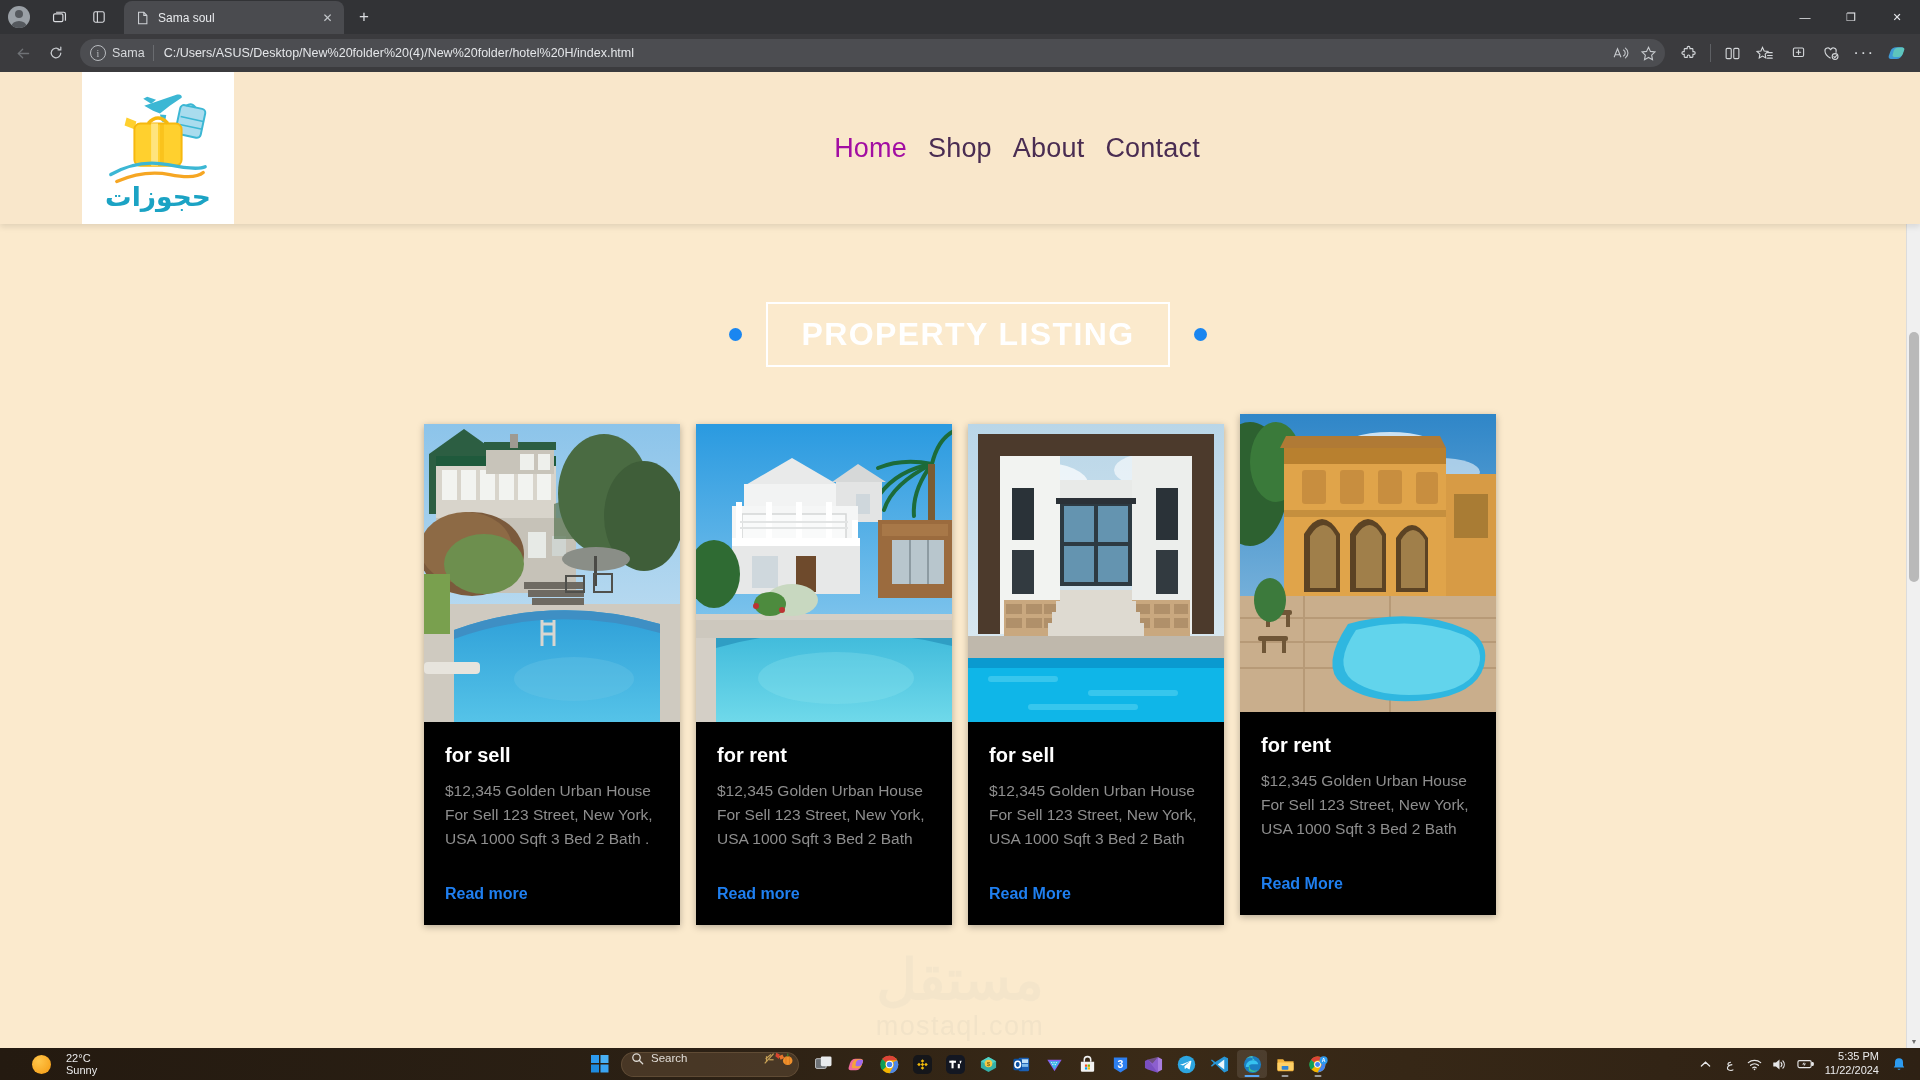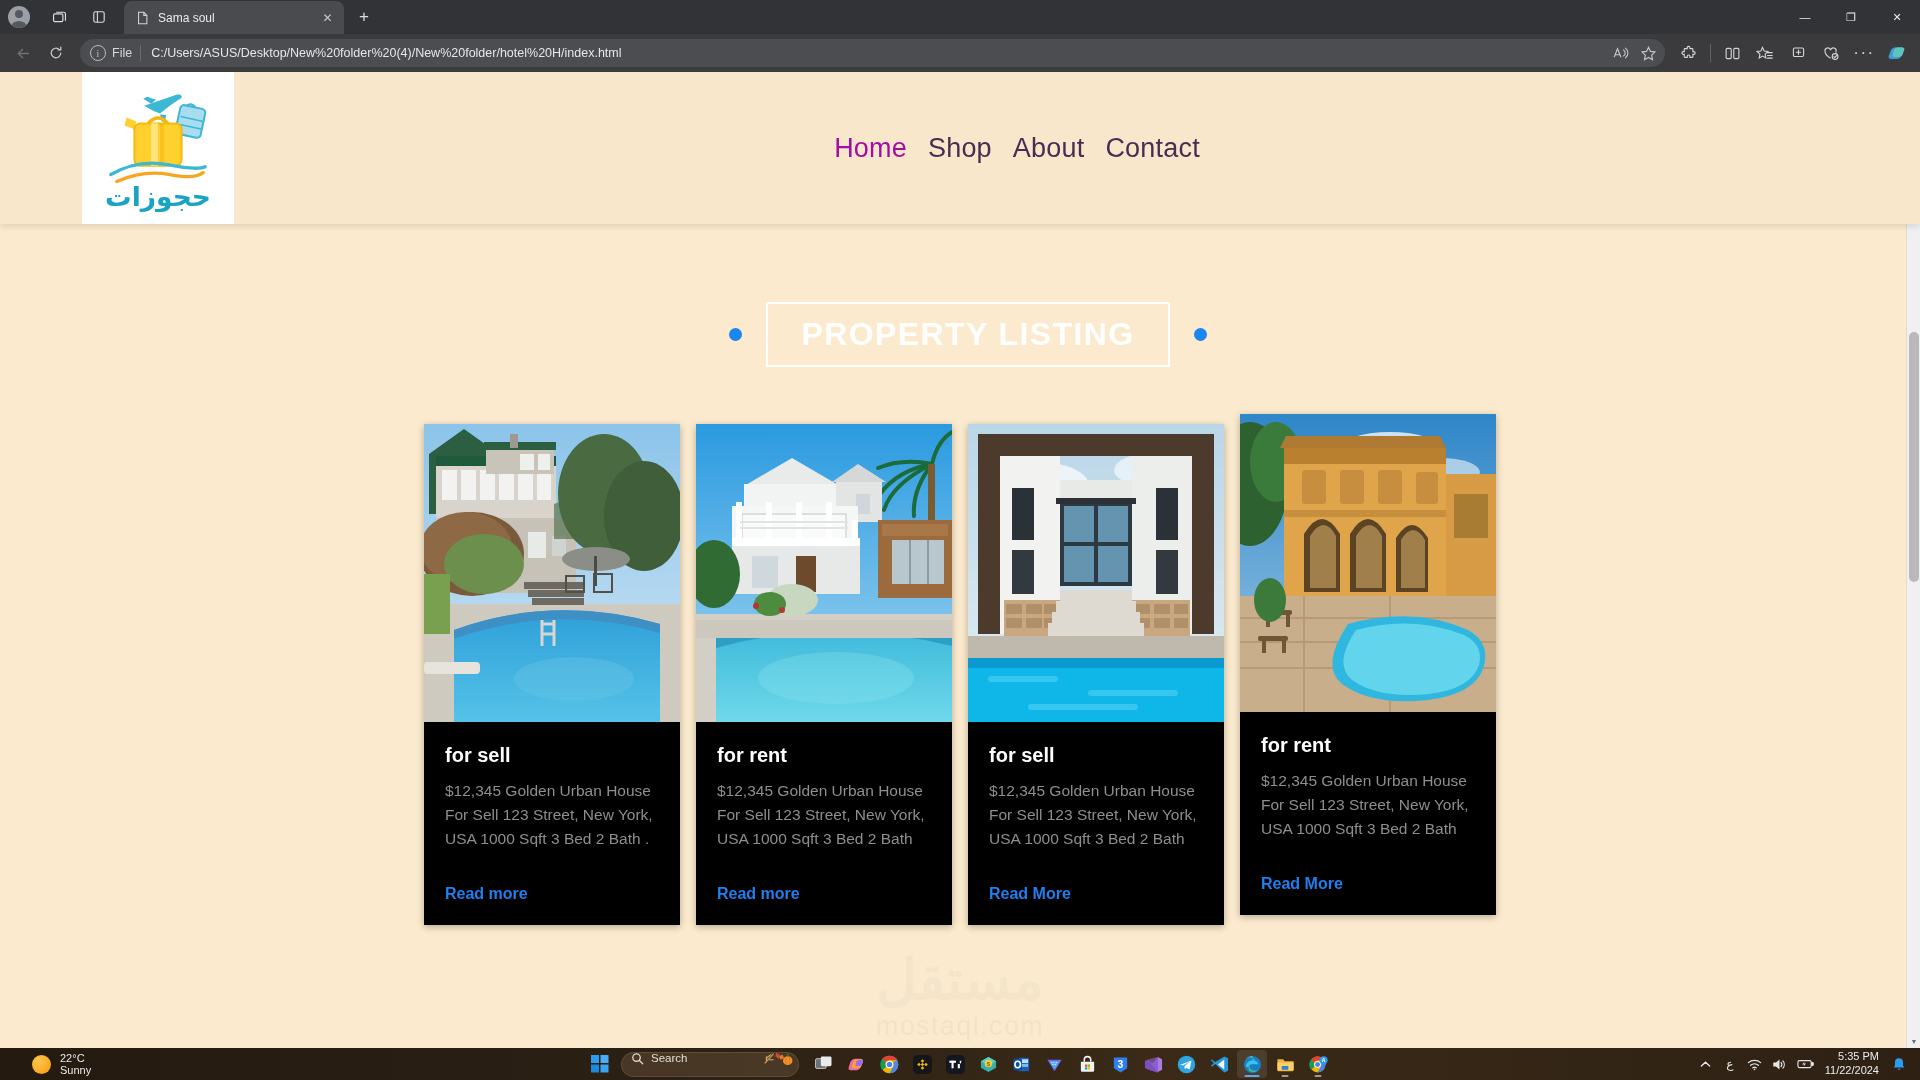--- a/index.html
+++ b/index.html
@@ -207,21 +207,21 @@
   }
 
   
   .taskbar {
     position: absolute; left: 0; bottom: 0;
     width: 1920px; height: 32px;
     background: linear-gradient(90deg,#241a10 0%,#2b2014 35%,#3a2a17 60%,#2e2114 100%);
     display: flex; align-items: center;
   }
   .tb-weather {
-    display: flex; align-items: center; gap: 9px;
+    display: flex; align-items: center; gap: 15px;
     margin-left: 26px; cursor: pointer; padding: 2px 6px; border-radius: 4px;
   }
   .sun-icon {
     width: 19px; height: 19px; border-radius: 50%;
     background: radial-gradient(circle at 35% 32%, #ffc64a, #f59a12);
   }
   .weather-text { line-height: 1.12; color: #e9e9ea; font-size: 11px; }
   .tb-center {
     position: absolute; left: 50%; transform: translateX(-50%);
     display: flex; align-items: center; gap: 3px;
@@ -318,21 +318,21 @@
     </div>
     <div class="nav-btn">
       <svg width="16" height="16" viewBox="0 0 20 20" fill="none" stroke="currentColor" stroke-width="1.5" stroke-linecap="round">
         <path d="M16 10a6 6 0 11-1.8-4.3"></path>
           <polyline points="16,2.5 16,6 12.5,6"></polyline>
       </svg>
     </div>
 
     <div class="omnibox">
       <span class="omni-info">i</span>
-      <span class="omni-file">File</span>
+      <span class="omni-file">Sama</span>
       <span class="omni-sep"></span>
       <span class="omni-url">C:/Users/ASUS/Desktop/New%20folder%20(4)/New%20folder/hotel%20H/index.html</span>
       <span class="omni-right">
         <span class="omni-icon">
           <svg width="17" height="16" viewBox="0 0 20 18" fill="none" stroke="#c6c9cd" stroke-width="1.3">
             <path d="M2.5 14l4-10 4 10M4 11h5.2"></path>
               <path d="M13.5 5.5a4 4 0 010 7M15.8 3.3a7 7 0 010 11.4" stroke-linecap="round"></path>
           </svg>
         </span>
         <span class="omni-icon">

